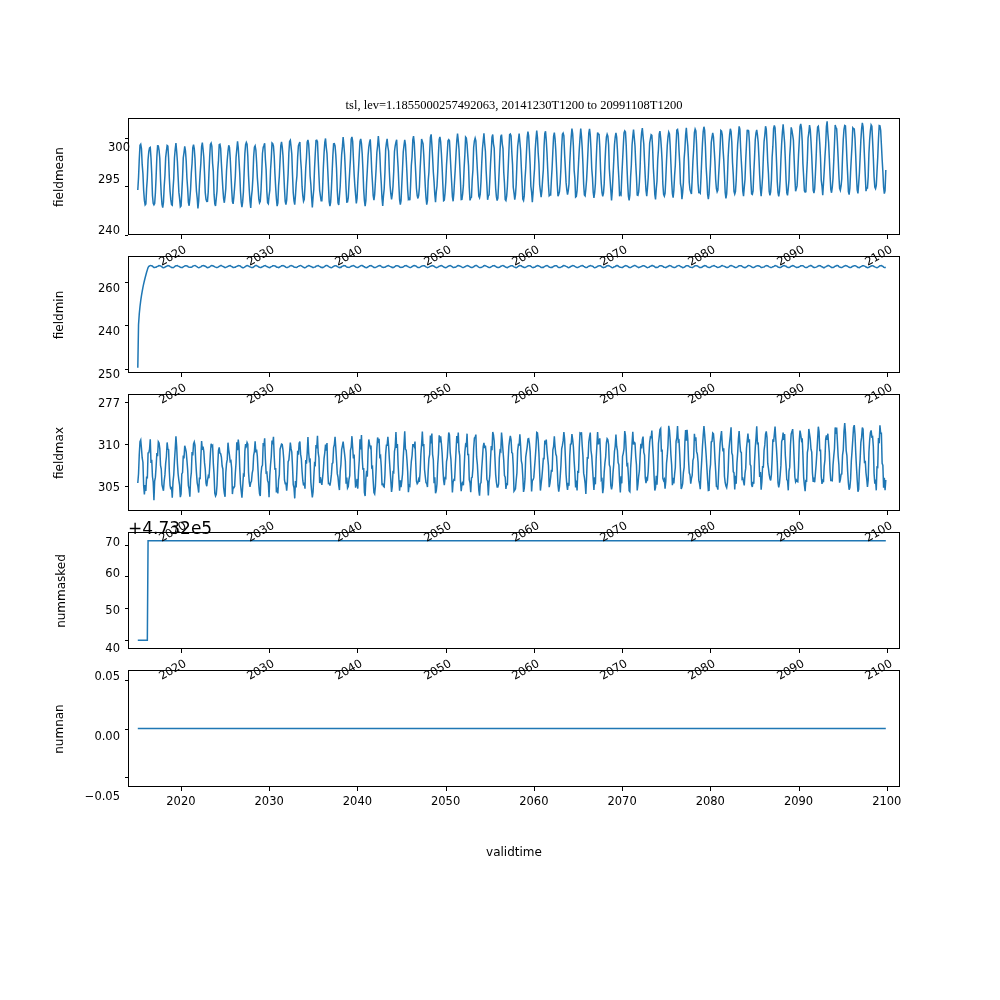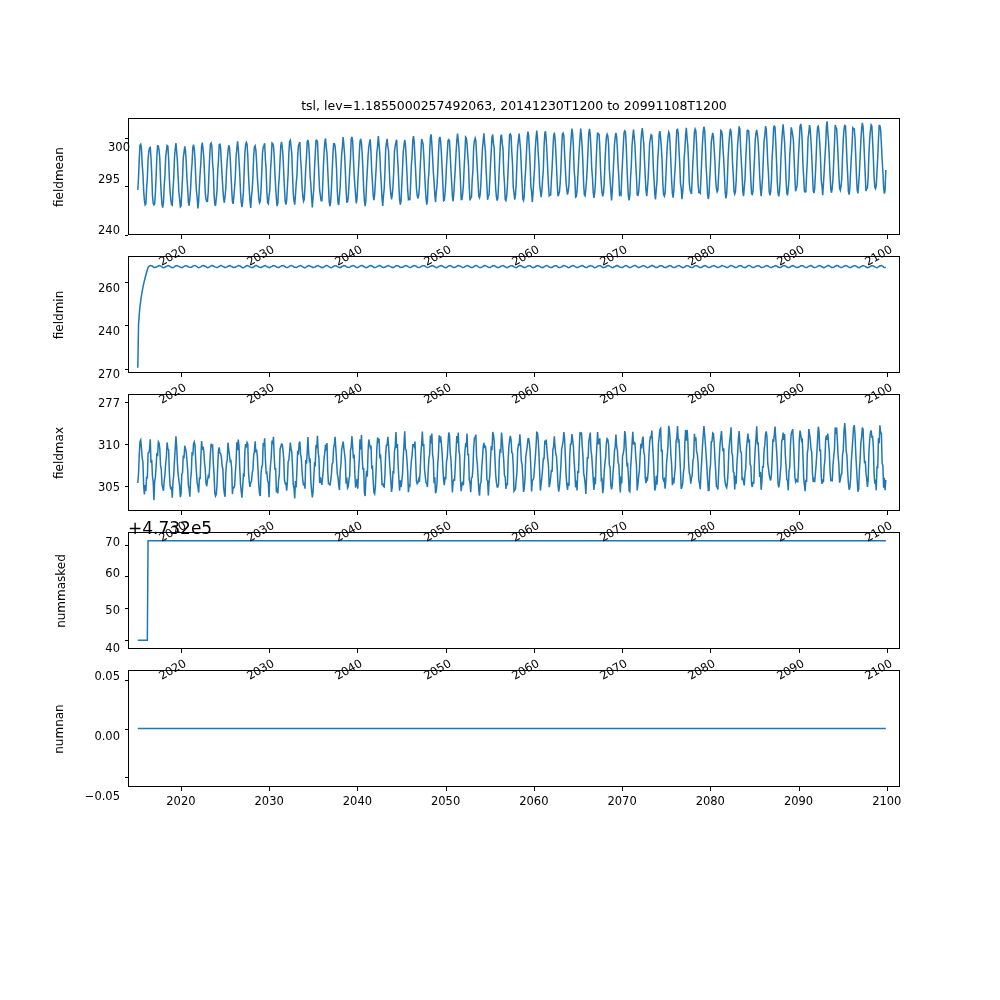--- a/index.html
+++ b/index.html
@@ -21,20 +21,21 @@
     background: #ffffff;
   }
   
   .title-inner {
     position: absolute;
     left: 128px;
     width: 772px;
     top: 98px;
     text-align: center;
     font-size: 12.5px;
+    font-family: Liberation Serif, serif;
   }
   .panel {
     position: absolute;
     box-sizing: border-box;
     border: 1px solid #000000;
     background: transparent;
     overflow: visible;
   }
   .panel svg {
     display: block;
@@ -103,21 +104,21 @@
   <div class="ytick" style="left:68px; top:223px; width:52px;">240</div>
   <div class="ytick" style="left:68px; top:172px; width:52px;">295</div>
   <div class="ytick" style="left:78px; top:140px; width:52px;">300</div>
 
   <div class="panel" id="panel1" style="left:128px; top:256px; width:772px; height:117px;">
     <svg viewBox="0 0 772 117" preserveAspectRatio="none">
       <polyline id="line1" fill="none" stroke="#1f77b4" stroke-width="1.5" vector-effect="non-scaling-stroke" points="8.82,112.67 9.56,68.83 10.29,57.95 11.03,50.37 11.76,44.36 12.50,39.30 13.23,34.90 13.97,30.96 14.70,27.40 15.44,24.12 16.18,21.08 16.91,18.25 17.65,15.58 18.38,13.06 19.12,10.67 19.85,9.51 20.59,9.21 21.32,8.66 22.06,8.77 22.79,8.97 23.53,9.39 24.26,10.08 25.00,10.62 25.73,10.69 26.47,10.52 27.20,10.37 27.94,9.87 28.67,9.48 29.41,9.15 30.14,8.66 30.88,8.84 31.62,9.05 32.35,9.48 33.09,10.15 33.82,10.63 34.56,10.86 35.29,10.78 36.03,10.27 36.76,10.00 37.50,9.31 38.23,9.21 38.97,8.63 39.70,8.85 40.44,9.14 41.17,9.74 41.91,10.04 42.64,10.64 43.38,10.75 44.11,10.85 44.85,10.54 45.58,9.92 46.32,9.27 47.06,8.93 47.79,8.88 48.53,8.76 49.26,9.26 50.00,9.53 50.73,9.91 51.47,10.56 52.20,10.59 52.94,10.61 53.67,10.57 54.41,9.96 55.14,9.56 55.88,9.13 56.61,8.90 57.35,8.88 58.08,9.05 58.82,9.38 59.55,10.13 60.29,10.29 61.02,10.53 61.76,10.52 62.50,10.43 63.23,10.03 63.97,9.35 64.70,9.05 65.44,8.78 66.17,8.67 66.91,9.09 67.64,9.44 68.38,10.10 69.11,10.60 69.85,10.85 70.58,10.70 71.32,10.32 72.05,10.03 72.79,9.36 73.52,8.88 74.26,8.97 74.99,8.78 75.73,9.11 76.46,9.43 77.20,9.91 77.94,10.45 78.67,10.87 79.41,10.71 80.14,10.52 80.88,9.97 81.61,9.39 82.35,8.85 83.08,8.77 83.82,8.87 84.55,9.17 85.29,9.55 86.02,10.09 86.76,10.30 87.49,10.59 88.23,10.71 88.96,10.43 89.70,10.08 90.43,9.47 91.17,9.16 91.90,8.65 92.64,8.66 93.38,9.26 94.11,9.52 94.85,9.90 95.58,10.31 96.32,10.79 97.05,10.52 97.79,10.28 98.52,9.88 99.26,9.52 99.99,9.18 100.73,8.88 101.46,8.64 102.20,9.20 102.93,9.71 103.67,10.04 104.40,10.61 105.14,10.77 105.87,10.52 106.61,10.39 107.34,9.83 108.08,9.51 108.82,9.21 109.55,8.79 110.29,8.92 111.02,8.92 111.76,9.37 112.49,9.96 113.23,10.46 113.96,10.86 114.70,10.85 115.43,10.57 116.17,10.12 116.90,9.60 117.64,9.06 118.37,8.69 119.11,8.97 119.84,9.03 120.58,9.73 121.31,10.01 122.05,10.31 122.78,10.58 123.52,10.63 124.26,10.59 124.99,10.05 125.73,9.48 126.46,8.85 127.20,8.72 127.93,8.72 128.67,9.18 129.40,9.62 130.14,10.23 130.87,10.46 131.61,10.66 132.34,10.76 133.08,10.24 133.81,10.08 134.55,9.54 135.28,9.03 136.02,8.81 136.75,8.75 137.49,9.25 138.22,9.69 138.96,10.02 139.70,10.46 140.43,10.64 141.17,10.84 141.90,10.24 142.64,9.84 143.37,9.52 144.11,8.97 144.84,8.99 145.58,8.82 146.31,9.20 147.05,9.40 147.78,10.24 148.52,10.42 149.25,10.52 149.99,10.77 150.72,10.43 151.46,9.91 152.19,9.62 152.93,8.86 153.66,8.89 154.40,8.74 155.14,9.04 155.87,9.42 156.61,9.88 157.34,10.60 158.08,10.74 158.81,10.67 159.55,10.32 160.28,10.03 161.02,9.34 161.75,8.98 162.49,8.70 163.22,8.83 163.96,9.21 164.69,9.56 165.43,10.23 166.16,10.33 166.90,10.54 167.63,10.61 168.37,10.50 169.10,9.82 169.84,9.58 170.58,9.15 171.31,8.78 172.05,8.66 172.78,8.99 173.52,9.42 174.25,10.09 174.99,10.37 175.72,10.83 176.46,10.86 177.19,10.57 177.93,10.13 178.66,9.34 179.40,9.16 180.13,8.78 180.87,8.95 181.60,9.28 182.34,9.73 183.07,9.96 183.81,10.35 184.54,10.81 185.28,10.52 186.02,10.29 186.75,10.13 187.49,9.34 188.22,9.16 188.96,8.98 189.69,8.77 190.43,9.29 191.16,9.49 191.90,10.11 192.63,10.65 193.37,10.53 194.10,10.86 194.84,10.41 195.57,10.08 196.31,9.63 197.04,8.86 197.78,8.65 198.51,8.75 199.25,9.09 199.98,9.58 200.72,10.07 201.46,10.50 202.19,10.68 202.93,10.87 203.66,10.53 204.40,9.97 205.13,9.51 205.87,9.17 206.60,8.91 207.34,8.87 208.07,9.10 208.81,9.67 209.54,10.06 210.28,10.42 211.01,10.84 211.75,10.54 212.48,10.58 213.22,9.82 213.95,9.26 214.69,9.12 215.42,8.67 216.16,8.90 216.90,8.99 217.63,9.69 218.37,10.23 219.10,10.37 219.84,10.54 220.57,10.66 221.31,10.25 222.04,9.82 222.78,9.47 223.51,9.15 224.25,8.93 224.98,8.65 225.72,8.96 226.45,9.46 227.19,10.21 227.92,10.29 228.66,10.75 229.39,10.77 230.13,10.21 230.86,9.77 231.60,9.36 232.34,8.84 233.07,8.70 233.81,8.74 234.54,9.17 235.28,9.62 236.01,9.88 236.75,10.62 237.48,10.69 238.22,10.81 238.95,10.42 239.69,9.97 240.42,9.53 241.16,8.96 241.89,8.95 242.63,8.75 243.36,9.16 244.10,9.51 244.83,10.08 245.57,10.63 246.30,10.65 247.04,10.71 247.78,10.37 248.51,9.99 249.25,9.60 249.98,9.06 250.72,8.88 251.45,8.77 252.19,8.92 252.92,9.67 253.66,10.19 254.39,10.41 255.13,10.71 255.86,10.49 256.60,10.46 257.33,10.10 258.07,9.32 258.80,9.19 259.54,8.92 260.27,8.65 261.01,9.22 261.74,9.58 262.48,9.90 263.22,10.38 263.95,10.88 264.69,10.55 265.42,10.57 266.16,10.10 266.89,9.40 267.63,8.95 268.36,8.84 269.10,8.85 269.83,9.22 270.57,9.35 271.30,10.18 272.04,10.36 272.77,10.63 273.51,10.54 274.24,10.45 274.98,9.96 275.71,9.64 276.45,8.94 277.18,8.90 277.92,8.71 278.66,9.28 279.39,9.47 280.13,9.99 280.86,10.34 281.60,10.74 282.33,10.68 283.07,10.37 283.80,9.82 284.54,9.30 285.27,8.94 286.01,8.70 286.74,8.87 287.48,9.10 288.21,9.47 288.95,10.24 289.68,10.62 290.42,10.63 291.15,10.58 291.89,10.36 292.62,9.88 293.36,9.38 294.10,9.02 294.83,8.81 295.57,8.88 296.30,8.94 297.04,9.44 297.77,9.95 298.51,10.37 299.24,10.78 299.98,10.56 300.71,10.31 301.45,9.83 302.18,9.47 302.92,9.13 303.65,8.91 304.39,8.67 305.12,9.22 305.86,9.35 306.59,10.03 307.33,10.38 308.06,10.89 308.80,10.62 309.54,10.28 310.27,10.00 311.01,9.31 311.74,9.19 312.48,8.88 313.21,8.65 313.95,9.01 314.68,9.60 315.42,9.95 316.15,10.48 316.89,10.80 317.62,10.87 318.36,10.48 319.09,10.11 319.83,9.47 320.56,9.12 321.30,8.89 322.03,8.74 322.77,8.97 323.50,9.43 324.24,9.94 324.98,10.63 325.71,10.70 326.45,10.49 327.18,10.47 327.92,9.97 328.65,9.62 329.39,8.95 330.12,8.74 330.86,8.78 331.59,9.16 332.33,9.42 333.06,9.89 333.80,10.28 334.53,10.58 335.27,10.60 336.00,10.32 336.74,9.94 337.47,9.48 338.21,9.00 338.94,8.82 339.68,8.77 340.42,9.19 341.15,9.53 341.89,9.99 342.62,10.45 343.36,10.74 344.09,10.76 344.83,10.26 345.56,10.00 346.30,9.29 347.03,8.91 347.77,8.68 348.50,8.74 349.24,9.16 349.97,9.74 350.71,10.24 351.44,10.60 352.18,10.79 352.91,10.76 353.65,10.33 354.38,10.02 355.12,9.59 355.86,8.93 356.59,8.75 357.33,8.83 358.06,9.20 358.80,9.60 359.53,9.89 360.27,10.56 361.00,10.66 361.74,10.66 362.47,10.47 363.21,9.84 363.94,9.49 364.68,8.84 365.41,8.99 366.15,8.72 366.88,9.16 367.62,9.49 368.35,10.22 369.09,10.42 369.82,10.75 370.56,10.77 371.30,10.51 372.03,10.08 372.77,9.35 373.50,9.11 374.24,8.77 374.97,8.64 375.71,9.16 376.44,9.37 377.18,10.11 377.91,10.52 378.65,10.64 379.38,10.78 380.12,10.28 380.85,9.98 381.59,9.60 382.32,9.16 383.06,8.94 383.79,8.87 384.53,8.95 385.26,9.66 386.00,10.07 386.74,10.33 387.47,10.77 388.21,10.83 388.94,10.60 389.68,9.79 390.41,9.52 391.15,8.84 391.88,8.65 392.62,8.90 393.35,8.98 394.09,9.68 394.82,9.96 395.56,10.50 396.29,10.75 397.03,10.75 397.76,10.30 398.50,10.09 399.23,9.60 399.97,9.12 400.70,8.97 401.44,8.96 402.18,8.97 402.91,9.45 403.65,10.08 404.38,10.53 405.12,10.85 405.85,10.53 406.59,10.45 407.32,10.09 408.06,9.38 408.79,9.18 409.53,8.65 410.26,8.90 411.00,9.20 411.73,9.45 412.47,10.11 413.20,10.65 413.94,10.61 414.67,10.52 415.41,10.58 416.14,9.92 416.88,9.54 417.62,9.01 418.35,8.84 419.09,8.67 419.82,9.11 420.56,9.51 421.29,10.24 422.03,10.49 422.76,10.56 423.50,10.50 424.23,10.57 424.97,10.08 425.70,9.59 426.44,9.17 427.17,8.94 427.91,8.91 428.64,8.92 429.38,9.47 430.11,10.23 430.85,10.60 431.58,10.63 432.32,10.62 433.06,10.25 433.79,9.85 434.53,9.64 435.26,8.90 436.00,8.61 436.73,8.85 437.47,8.99 438.20,9.46 438.94,9.88 439.67,10.41 440.41,10.85 441.14,10.76 441.88,10.49 442.61,9.81 443.35,9.47 444.08,9.16 444.82,8.60 445.55,8.77 446.29,9.11 447.02,9.62 447.76,10.07 448.50,10.35 449.23,10.64 449.97,10.62 450.70,10.34 451.44,9.89 452.17,9.60 452.91,9.12 453.64,8.94 454.38,8.69 455.11,8.92 455.85,9.45 456.58,9.87 457.32,10.53 458.05,10.72 458.79,10.74 459.52,10.59 460.26,9.78 460.99,9.34 461.73,9.20 462.46,8.72 463.20,8.95 463.94,9.06 464.67,9.37 465.41,9.89 466.14,10.48 466.88,10.85 467.61,10.70 468.35,10.49 469.08,10.12 469.82,9.35 470.55,9.14 471.29,8.90 472.02,8.96 472.76,8.99 473.49,9.42 474.23,10.20 474.96,10.42 475.70,10.88 476.43,10.54 477.17,10.46 477.90,9.97 478.64,9.27 479.38,8.91 480.11,8.94 480.85,8.74 481.58,9.11 482.32,9.55 483.05,9.92 483.79,10.60 484.52,10.86 485.26,10.77 485.99,10.23 486.73,10.02 487.46,9.64 488.20,9.17 488.93,8.75 489.67,8.73 490.40,9.16 491.14,9.70 491.87,10.25 492.61,10.31 493.34,10.57 494.08,10.67 494.82,10.60 495.55,9.98 496.29,9.51 497.02,9.21 497.76,8.65 498.49,9.01 499.23,9.10 499.96,9.59 500.70,10.10 501.43,10.61 502.17,10.75 502.90,10.59 503.64,10.27 504.37,9.89 505.11,9.28 505.84,9.14 506.58,8.73 507.31,8.73 508.05,9.08 508.78,9.37 509.52,10.04 510.26,10.31 510.99,10.78 511.73,10.49 512.46,10.27 513.20,9.77 513.93,9.60 514.67,9.12 515.40,8.80 516.14,8.87 516.87,9.14 517.61,9.55 518.34,9.97 519.08,10.56 519.81,10.85 520.55,10.55 521.28,10.47 522.02,9.77 522.75,9.40 523.49,9.16 524.22,8.71 524.96,8.74 525.70,9.18 526.43,9.38 527.17,10.04 527.90,10.56 528.64,10.53 529.37,10.74 530.11,10.58 530.84,9.88 531.58,9.34 532.31,9.00 533.05,8.94 533.78,8.97 534.52,9.17 535.25,9.46 535.99,10.23 536.72,10.50 537.46,10.55 538.19,10.82 538.93,10.26 539.66,9.91 540.40,9.64 541.14,8.94 541.87,8.63 542.61,8.80 543.34,9.03 544.08,9.60 544.81,10.23 545.55,10.30 546.28,10.71 547.02,10.73 547.75,10.55 548.49,10.05 549.22,9.38 549.96,9.01 550.69,8.77 551.43,8.67 552.16,8.96 552.90,9.72 553.63,9.86 554.37,10.38 555.10,10.89 555.84,10.73 556.58,10.58 557.31,9.96 558.05,9.36 558.78,8.98 559.52,8.93 560.25,8.81 560.99,9.16 561.72,9.71 562.46,10.18 563.19,10.48 563.93,10.55 564.66,10.78 565.40,10.35 566.13,10.04 566.87,9.36 567.60,8.89 568.34,8.81 569.07,8.80 569.81,9.08 570.54,9.62 571.28,10.17 572.02,10.64 572.75,10.70 573.49,10.78 574.22,10.46 574.96,10.12 575.69,9.45 576.43,9.22 577.16,8.76 577.90,8.79 578.63,9.13 579.37,9.73 580.10,10.13 580.84,10.48 581.57,10.78 582.31,10.75 583.04,10.30 583.78,9.78 584.51,9.27 585.25,9.14 585.98,8.87 586.72,8.73 587.46,9.21 588.19,9.59 588.93,9.88 589.66,10.44 590.40,10.62 591.13,10.49 591.87,10.30 592.60,9.90 593.34,9.54 594.07,8.86 594.81,8.66 595.54,9.01 596.28,9.26 597.01,9.53 597.75,9.91 598.48,10.44 599.22,10.72 599.95,10.67 600.69,10.49 601.42,9.93 602.16,9.28 602.90,8.86 603.63,8.67 604.37,8.94 605.10,9.03 605.84,9.49 606.57,9.91 607.31,10.56 608.04,10.72 608.78,10.67 609.51,10.37 610.25,9.95 610.98,9.36 611.72,8.90 612.45,8.97 613.19,8.97 613.92,9.00 614.66,9.43 615.39,10.04 616.13,10.46 616.86,10.68 617.60,10.80 618.34,10.50 619.07,10.09 619.81,9.52 620.54,8.89 621.28,8.72 622.01,8.77 622.75,8.98 623.48,9.42 624.22,10.06 624.95,10.49 625.69,10.67 626.42,10.78 627.16,10.41 627.89,9.80 628.63,9.33 629.36,9.05 630.10,8.95 630.83,8.91 631.57,9.13 632.30,9.39 633.04,9.91 633.78,10.56 634.51,10.56 635.25,10.51 635.98,10.28 636.72,10.14 637.45,9.45 638.19,9.09 638.92,8.65 639.66,8.99 640.39,8.99 641.13,9.61 641.86,10.05 642.60,10.29 643.33,10.60 644.07,10.57 644.80,10.28 645.54,9.95 646.27,9.63 647.01,9.21 647.74,8.65 648.48,8.90 649.22,9.11 649.95,9.53 650.69,10.24 651.42,10.39 652.16,10.75 652.89,10.69 653.63,10.51 654.36,9.88 655.10,9.44 655.83,9.07 656.57,8.79 657.30,8.98 658.04,9.25 658.77,9.46 659.51,10.06 660.24,10.47 660.98,10.74 661.71,10.68 662.45,10.47 663.18,9.82 663.92,9.36 664.66,9.19 665.39,8.74 666.13,8.85 666.86,9.20 667.60,9.70 668.33,10.11 669.07,10.61 669.80,10.58 670.54,10.49 671.27,10.49 672.01,9.77 672.74,9.56 673.48,8.99 674.21,8.92 674.95,8.84 675.68,8.90 676.42,9.40 677.15,9.99 677.89,10.56 678.62,10.80 679.36,10.79 680.10,10.44 680.83,9.92 681.57,9.28 682.30,9.21 683.04,8.74 683.77,8.66 684.51,9.05 685.24,9.73 685.98,10.17 686.71,10.64 687.45,10.72 688.18,10.54 688.92,10.33 689.65,10.10 690.39,9.35 691.12,9.09 691.86,8.78 692.59,8.93 693.33,8.95 694.06,9.71 694.80,9.91 695.54,10.28 696.27,10.86 697.01,10.84 697.74,10.26 698.48,10.08 699.21,9.54 699.95,9.21 700.68,8.73 701.42,8.76 702.15,9.12 702.89,9.61 703.62,10.01 704.36,10.61 705.09,10.71 705.83,10.62 706.56,10.44 707.30,9.80 708.03,9.37 708.77,9.17 709.50,8.68 710.24,8.69 710.98,8.92 711.71,9.74 712.45,10.19 713.18,10.50 713.92,10.62 714.65,10.63 715.39,10.25 716.12,9.80 716.86,9.39 717.59,9.06 718.33,8.72 719.06,8.81 719.80,9.10 720.53,9.44 721.27,10.11 722.00,10.38 722.74,10.67 723.47,10.60 724.21,10.51 724.94,9.83 725.68,9.30 726.42,9.15 727.15,8.78 727.89,8.80 728.62,9.04 729.36,9.60 730.09,10.01 730.83,10.62 731.56,10.67 732.30,10.87 733.03,10.35 733.77,9.85 734.50,9.48 735.24,8.93 735.97,8.86 736.71,8.90 737.44,9.26 738.18,9.53 738.91,10.18 739.65,10.46 740.38,10.81 741.12,10.77 741.86,10.56 742.59,9.80 743.33,9.60 744.06,9.15 744.80,8.95 745.53,8.92 746.27,9.06 747.00,9.70 747.74,10.04 748.47,10.35 749.21,10.70 749.94,10.83 750.68,10.55 751.41,10.05 752.15,9.55 752.88,8.88 753.62,8.96 754.35,8.71 755.09,9.11 755.82,9.45 756.56,10.23 757.30,10.61 758.03,10.66 758.77,10.72"></polyline>
     </svg>
   </div>
   <div class="ylabel" style="left:-1px; top:308px; width:120px;">fieldmin</div>
-  <div class="ytick" style="left:68px; top:367px; width:52px;">270</div>
+  <div class="ytick" style="left:68px; top:367px; width:52px;">250</div>
   <div class="ytick" style="left:68px; top:324px; width:52px;">240</div>
   <div class="ytick" style="left:68px; top:281px; width:52px;">260</div>
 
   <div class="panel" id="panel2" style="left:128px; top:394px; width:772px; height:117px;">
     <svg viewBox="0 0 772 117" preserveAspectRatio="none">
       <polyline id="line2" fill="none" stroke="#1f77b4" stroke-width="1.5" vector-effect="non-scaling-stroke" points="8.82,89.56 9.56,80.12 10.29,60.75 11.03,47.39 11.76,45.73 12.50,54.18 13.23,64.05 13.97,68.38 14.70,92.23 15.44,101.16 16.18,91.59 16.91,97.52 17.65,82.87 18.38,85.03 19.12,59.05 19.85,58.79 20.59,55.13 21.32,45.13 22.06,69.04 22.79,65.89 23.53,82.90 24.26,88.53 25.00,107.02 25.73,87.67 26.47,83.60 27.20,72.52 27.94,59.05 28.67,62.16 29.41,47.55 30.14,48.80 30.88,54.50 31.62,71.54 32.35,75.37 33.09,91.39 33.82,94.43 34.56,97.45 35.29,87.42 36.03,81.28 36.76,69.58 37.50,62.80 38.23,48.26 38.97,55.13 39.70,55.63 40.44,78.15 41.17,91.90 41.91,96.02 42.64,93.40 43.38,104.43 44.11,88.40 44.85,81.43 45.58,66.91 46.32,55.23 47.06,41.96 47.79,52.45 48.53,69.62 49.26,80.41 50.00,86.77 50.73,91.68 51.47,103.92 52.20,100.56 52.94,80.38 53.67,79.01 54.41,61.52 55.14,64.51 55.88,51.61 56.61,54.43 57.35,57.94 58.08,66.47 58.82,76.08 59.55,92.15 60.29,95.75 61.02,103.49 61.76,85.70 62.50,78.69 63.23,58.09 63.97,61.40 64.70,49.84 65.44,47.81 66.17,51.26 66.91,67.42 67.64,79.26 68.38,89.38 69.11,93.23 69.85,99.24 70.58,84.70 71.32,84.82 72.05,63.81 72.79,46.85 73.52,55.87 74.26,52.59 74.99,57.26 75.73,69.09 76.46,75.54 77.20,89.75 77.94,92.84 78.67,86.92 79.41,82.87 80.14,84.67 80.88,73.50 81.61,59.87 82.35,49.63 83.08,52.05 83.82,51.21 84.55,69.71 85.29,81.05 86.02,99.79 86.76,102.71 87.49,100.96 88.23,91.82 88.96,71.74 89.70,56.67 90.43,53.35 91.17,59.19 91.90,59.75 92.64,63.14 93.38,72.27 94.11,75.23 94.85,93.83 95.58,99.93 96.32,103.59 97.05,79.39 97.79,69.61 98.52,65.51 99.26,48.52 99.99,55.81 100.73,61.02 101.46,67.72 102.20,67.05 102.93,74.54 103.67,100.79 104.40,93.82 105.14,94.37 105.87,93.05 106.61,79.33 107.34,68.67 108.08,48.20 108.82,56.19 109.55,45.32 110.29,51.90 111.02,73.82 111.76,90.33 112.49,97.62 113.23,104.57 113.96,93.58 114.70,81.60 115.43,83.07 116.17,57.04 116.90,49.90 117.64,51.91 118.37,48.40 119.11,50.13 119.84,78.73 120.58,88.61 121.31,93.52 122.05,89.03 122.78,87.84 123.52,79.51 124.26,75.91 124.99,61.28 125.73,57.45 126.46,47.18 127.20,58.43 127.93,55.44 128.67,62.49 129.40,77.10 130.14,91.88 130.87,100.34 131.61,102.76 132.34,80.59 133.08,72.93 133.81,71.56 134.55,48.92 135.28,51.84 136.02,43.96 136.75,65.38 137.49,79.22 138.22,78.69 138.96,87.15 139.70,89.18 140.43,104.08 141.17,81.82 141.90,70.93 142.64,62.56 143.37,46.34 144.11,50.12 144.84,42.63 145.58,62.11 146.31,75.90 147.05,74.35 147.78,99.13 148.52,94.29 149.25,100.21 149.99,86.39 150.72,81.22 151.46,55.12 152.19,52.60 152.93,49.91 153.66,50.26 154.40,56.00 155.14,65.16 155.87,86.45 156.61,90.17 157.34,89.96 158.08,97.37 158.81,88.66 159.55,67.83 160.28,66.08 161.02,58.07 161.75,48.29 162.49,54.59 163.22,58.19 163.96,73.21 164.69,91.22 165.43,94.49 166.16,105.18 166.90,87.56 167.63,93.99 168.37,76.01 169.10,56.67 169.84,60.75 170.58,48.93 171.31,47.36 172.05,60.17 172.78,64.88 173.52,77.51 174.25,86.95 174.99,92.09 175.72,89.20 176.46,95.33 177.19,66.08 177.93,69.77 178.66,59.04 179.40,42.82 180.13,58.21 180.87,67.10 181.60,66.06 182.34,88.61 183.07,97.16 183.81,104.25 184.54,98.70 185.28,83.57 186.02,69.76 186.75,70.83 187.49,50.88 188.22,54.28 188.96,41.42 189.69,58.71 190.43,63.67 191.16,89.63 191.90,83.65 192.63,88.23 193.37,91.39 194.10,84.08 194.84,75.76 195.57,64.41 196.31,58.55 197.04,50.46 197.78,56.72 198.51,48.97 199.25,77.21 199.98,90.07 200.72,89.87 201.46,92.21 202.19,87.56 202.93,80.77 203.66,69.77 204.40,69.00 205.13,53.60 205.87,50.46 206.60,42.53 207.34,54.04 208.07,66.15 208.81,80.00 209.54,83.52 210.28,91.99 211.01,96.71 211.75,77.80 212.48,70.56 213.22,55.27 213.95,51.66 214.69,47.51 215.42,54.11 216.16,60.19 216.90,67.25 217.63,90.21 218.37,83.92 219.10,94.68 219.84,93.19 220.57,85.69 221.31,82.14 222.04,56.29 222.78,53.15 223.51,41.89 224.25,53.47 224.98,64.55 225.72,60.60 226.45,80.15 227.19,94.21 227.92,90.99 228.66,85.41 229.39,95.27 230.13,77.80 230.86,66.39 231.60,44.99 232.34,55.49 233.07,40.65 233.81,63.77 234.54,76.02 235.28,74.36 236.01,99.16 236.75,102.80 237.48,85.52 238.22,77.04 238.95,83.13 239.69,57.18 240.42,45.21 241.16,50.03 241.89,53.20 242.63,51.39 243.36,73.72 244.10,72.99 244.83,87.66 245.57,99.20 246.30,100.68 247.04,93.08 247.78,75.25 248.51,54.42 249.25,43.20 249.98,46.56 250.72,44.48 251.45,62.96 252.19,61.96 252.92,72.68 253.66,90.87 254.39,90.53 255.13,92.90 255.86,93.53 256.60,81.42 257.33,60.12 258.07,51.18 258.80,51.20 259.54,42.52 260.27,51.66 261.01,64.76 261.74,75.87 262.48,86.59 263.22,98.63 263.95,92.92 264.69,78.23 265.42,78.82 266.16,57.25 266.89,53.07 267.63,37.79 268.36,53.87 269.10,49.89 269.83,71.25 270.57,85.01 271.30,97.29 272.04,86.84 272.77,93.80 273.51,87.58 274.24,80.37 274.98,63.24 275.71,50.46 276.45,37.00 277.18,55.25 277.92,56.17 278.66,65.85 279.39,77.51 280.13,98.92 280.86,91.80 281.60,92.57 282.33,78.40 283.07,67.47 283.80,61.61 284.54,50.59 285.27,50.57 286.01,52.40 286.74,47.37 287.48,68.66 288.21,87.72 288.95,90.37 289.68,89.25 290.42,85.92 291.15,88.37 291.89,78.03 292.62,60.56 293.36,50.27 294.10,37.11 294.83,52.21 295.57,49.98 296.30,75.87 297.04,82.71 297.77,89.21 298.51,89.93 299.24,93.64 299.98,77.04 300.71,64.36 301.45,60.34 302.18,41.35 302.92,49.32 303.65,39.18 304.39,60.55 305.12,65.84 305.86,89.78 306.59,83.66 307.33,99.89 308.06,97.59 308.80,90.29 309.54,70.18 310.27,59.88 311.01,40.92 311.74,48.26 312.48,42.03 313.21,49.38 313.95,59.30 314.68,74.13 315.42,86.55 316.15,91.66 316.89,84.32 317.62,84.86 318.36,67.68 319.09,63.41 319.83,49.82 320.56,38.08 321.30,40.60 322.03,58.34 322.77,65.50 323.50,80.91 324.24,99.24 324.98,88.54 325.71,86.13 326.45,86.56 327.18,71.19 327.92,56.16 328.65,41.65 329.39,49.14 330.12,38.24 330.86,57.19 331.59,61.74 332.33,87.18 333.06,97.92 333.80,90.66 334.53,88.22 335.27,91.91 336.00,74.69 336.74,57.75 337.47,50.40 338.21,51.52 338.94,39.34 339.68,61.35 340.42,59.87 341.15,86.14 341.89,89.24 342.62,98.91 343.36,84.28 344.09,83.62 344.83,74.39 345.56,54.23 346.30,43.90 347.03,43.07 347.77,40.30 348.50,63.01 349.24,70.27 349.97,83.53 350.71,96.96 351.44,102.47 352.18,90.19 352.91,89.16 353.65,74.78 354.38,64.40 355.12,52.42 355.86,48.73 356.59,53.98 357.33,51.49 358.06,58.80 358.80,85.60 359.53,87.75 360.27,102.30 361.00,88.64 361.74,82.07 362.47,65.42 363.21,51.92 363.94,56.27 364.68,37.63 365.41,40.50 366.15,47.03 366.88,64.18 367.62,80.96 368.35,88.79 369.09,93.69 369.82,93.66 370.56,90.52 371.30,64.23 372.03,56.36 372.77,57.37 373.50,38.29 374.24,46.31 374.97,56.72 375.71,66.52 376.44,82.07 377.18,83.69 377.91,95.63 378.65,89.50 379.38,91.77 380.12,66.28 380.85,52.31 381.59,45.83 382.32,41.56 383.06,45.74 383.79,58.61 384.53,59.27 385.26,72.18 386.00,97.85 386.74,96.76 387.47,95.41 388.21,86.65 388.94,79.07 389.68,56.53 390.41,50.48 391.15,50.83 391.88,40.02 392.62,51.31 393.35,67.16 394.09,70.64 394.82,82.84 395.56,98.57 396.29,94.94 397.03,85.12 397.76,63.10 398.50,57.80 399.23,52.73 399.97,44.78 400.70,44.44 401.44,48.87 402.18,57.40 402.91,74.65 403.65,98.10 404.38,86.88 405.12,86.33 405.85,84.07 406.59,73.80 407.32,64.10 408.06,52.91 408.79,38.16 409.53,38.69 410.26,45.72 411.00,59.49 411.73,79.16 412.47,97.21 413.20,90.55 413.94,83.91 414.67,75.16 415.41,64.74 416.14,64.77 416.88,46.35 417.62,50.34 418.35,45.30 419.09,56.63 419.82,64.21 420.56,71.93 421.29,93.78 422.03,89.86 422.76,83.67 423.50,76.00 424.23,78.07 424.97,55.69 425.70,52.41 426.44,41.90 427.17,52.77 427.91,60.14 428.64,62.30 429.38,75.51 430.11,91.76 430.85,98.35 431.58,93.15 432.32,83.41 433.06,71.64 433.79,54.76 434.53,51.35 435.26,46.73 436.00,37.70 436.73,44.66 437.47,62.46 438.20,80.83 438.94,91.10 439.67,96.47 440.41,89.33 441.14,92.35 441.88,62.54 442.61,50.20 443.35,49.82 444.08,39.70 444.82,45.31 445.55,52.66 446.29,67.09 447.02,78.24 447.76,93.95 448.50,87.11 449.23,97.19 449.97,77.14 450.70,79.40 451.44,53.61 452.17,38.86 452.91,39.58 453.64,37.90 454.38,51.52 455.11,61.71 455.85,79.50 456.58,83.75 457.32,90.01 458.05,100.57 458.79,83.31 459.52,63.01 460.26,64.92 460.99,47.81 461.73,42.49 462.46,38.23 463.20,56.45 463.94,61.89 464.67,73.62 465.41,85.63 466.14,96.56 466.88,83.65 467.61,90.89 468.35,65.35 469.08,51.90 469.82,37.69 470.55,50.08 471.29,47.53 472.02,44.06 472.76,61.05 473.49,86.57 474.23,85.66 474.96,99.89 475.70,93.99 476.43,78.42 477.17,69.02 477.90,62.92 478.64,48.76 479.38,44.52 480.11,45.61 480.85,50.60 481.58,70.99 482.32,73.32 483.05,92.04 483.79,95.94 484.52,91.90 485.26,79.14 485.99,70.64 486.73,57.24 487.46,52.16 488.20,40.14 488.93,52.40 489.67,56.27 490.40,68.76 491.14,71.00 491.87,87.88 492.61,99.16 493.34,82.74 494.08,89.97 494.82,62.41 495.55,59.37 496.29,54.71 497.02,36.65 497.76,41.38 498.49,56.08 499.23,71.18 499.96,70.28 500.70,82.26 501.43,97.48 502.17,98.38 502.90,74.85 503.64,63.07 504.37,49.06 505.11,37.34 505.84,50.24 506.58,48.18 507.31,48.85 508.05,62.61 508.78,70.90 509.52,97.12 510.26,90.89 510.99,82.71 511.73,76.98 512.46,61.63 513.20,49.74 513.93,54.34 514.67,45.42 515.40,42.38 516.14,58.35 516.87,61.08 517.61,84.44 518.34,89.62 519.08,84.77 519.81,85.90 520.55,77.85 521.28,61.32 522.02,48.16 522.75,42.74 523.49,43.25 524.22,36.24 524.96,50.98 525.70,63.58 526.43,82.14 527.17,97.25 527.90,94.21 528.64,82.22 529.37,91.21 530.11,76.57 530.84,49.40 531.58,42.53 532.31,35.19 533.05,34.04 533.78,57.63 534.52,55.57 535.25,84.70 535.99,87.08 536.72,85.68 537.46,95.21 538.19,87.67 538.93,69.27 539.66,62.01 540.40,50.82 541.14,31.35 541.87,36.06 542.61,46.24 543.34,61.41 544.08,71.62 544.81,91.85 545.55,84.37 546.28,90.06 547.02,80.51 547.75,73.77 548.49,47.19 549.22,43.74 549.96,31.62 550.69,47.22 551.43,46.28 552.16,60.33 552.90,76.87 553.63,95.61 554.37,93.63 555.10,90.22 555.84,79.03 556.58,73.70 557.31,48.66 558.05,35.73 558.78,46.43 559.52,35.44 560.25,44.71 560.99,66.59 561.72,79.22 562.46,81.32 563.19,90.16 563.93,84.79 564.66,81.85 565.40,66.40 566.13,63.78 566.87,39.56 567.60,46.58 568.34,43.12 569.07,57.61 569.81,60.24 570.54,68.30 571.28,86.63 572.02,90.01 572.75,95.87 573.49,79.29 574.22,66.63 574.96,52.11 575.69,41.18 576.43,31.67 577.16,40.04 577.90,50.60 578.63,60.83 579.37,73.60 580.10,86.28 580.84,97.12 581.57,96.85 582.31,77.13 583.04,70.58 583.78,47.82 584.51,47.29 585.25,38.70 585.98,39.52 586.72,48.30 587.46,64.74 588.19,76.92 588.93,93.00 589.66,93.41 590.40,96.33 591.13,80.08 591.87,63.15 592.60,49.70 593.34,42.38 594.07,36.68 594.81,50.30 595.54,57.43 596.28,54.14 597.01,82.65 597.75,89.03 598.48,92.50 599.22,94.20 599.95,89.37 600.69,77.29 601.42,56.17 602.16,48.21 602.90,41.21 603.63,32.79 604.37,58.98 605.10,61.24 605.84,77.99 606.57,79.13 607.31,96.02 608.04,82.27 608.78,90.39 609.51,69.45 610.25,59.19 610.98,44.88 611.72,36.67 612.45,48.95 613.19,57.84 613.92,58.36 614.66,85.50 615.39,84.75 616.13,88.24 616.86,91.92 617.60,79.84 618.34,74.41 619.07,54.36 619.81,46.82 620.54,39.14 621.28,48.30 622.01,45.02 622.75,70.52 623.48,72.13 624.22,91.36 624.95,93.59 625.69,88.27 626.42,90.22 627.16,67.90 627.89,53.66 628.63,43.84 629.36,31.72 630.10,49.23 630.83,49.01 631.57,64.57 632.30,83.35 633.04,78.26 633.78,96.43 634.51,88.39 635.25,72.21 635.98,74.00 636.72,56.18 637.45,50.79 638.19,39.80 638.92,36.97 639.66,43.34 640.39,69.65 641.13,74.65 641.86,81.11 642.60,84.92 643.33,86.97 644.07,81.09 644.80,65.23 645.54,44.93 646.27,47.80 647.01,39.91 647.74,32.10 648.48,44.79 649.22,55.30 649.95,68.32 650.69,89.31 651.42,93.96 652.16,89.56 652.89,81.26 653.63,71.36 654.36,47.24 655.10,45.06 655.83,38.24 656.57,45.83 657.30,39.75 658.04,61.59 658.77,72.33 659.51,86.23 660.24,86.99 660.98,96.98 661.71,77.35 662.45,73.40 663.18,50.87 663.92,39.49 664.66,37.49 665.39,34.76 666.13,46.63 666.86,64.76 667.60,83.42 668.33,88.22 669.07,86.43 669.80,87.92 670.54,88.32 671.27,73.69 672.01,46.39 672.74,36.16 673.48,40.25 674.21,45.92 674.95,44.06 675.68,61.30 676.42,83.77 677.15,91.74 677.89,97.82 678.62,86.19 679.36,88.54 680.10,58.54 680.83,54.01 681.57,34.51 682.30,39.62 683.04,45.18 683.77,55.14 684.51,58.10 685.24,79.61 685.98,88.37 686.71,85.98 687.45,88.77 688.18,79.83 688.92,70.76 689.65,58.96 690.39,45.08 691.12,32.28 691.86,37.54 692.59,57.13 693.33,55.51 694.06,82.82 694.80,90.42 695.54,85.92 696.27,88.78 697.01,72.65 697.74,66.05 698.48,44.81 699.21,41.18 699.95,45.78 700.68,39.38 701.42,49.58 702.15,58.55 702.89,77.59 703.62,86.96 704.36,86.97 705.09,87.27 705.83,71.42 706.56,62.39 707.30,54.64 708.03,33.00 708.77,39.59 709.50,33.23 710.24,47.38 710.98,62.08 711.71,70.63 712.45,89.14 713.18,86.38 713.92,80.73 714.65,80.39 715.39,61.19 716.12,55.86 716.86,37.01 717.59,28.58 718.33,38.49 719.06,56.58 719.80,61.90 720.53,78.14 721.27,89.77 722.00,96.41 722.74,94.09 723.47,85.61 724.21,67.13 724.94,56.90 725.68,45.18 726.42,33.05 727.15,30.69 727.89,39.92 728.62,58.47 729.36,73.30 730.09,86.43 730.83,98.42 731.56,95.96 732.30,76.52 733.03,65.36 733.77,48.24 734.50,43.13 735.24,33.13 735.97,34.81 736.71,54.38 737.44,69.33 738.18,67.04 738.91,79.21 739.65,85.60 740.38,93.43 741.12,86.45 741.86,58.06 742.59,45.78 743.33,38.35 744.06,36.03 744.80,42.72 745.53,42.42 746.27,52.68 747.00,79.67 747.74,90.27 748.47,86.00 749.21,97.00 749.94,73.32 750.68,73.66 751.41,43.89 752.15,49.16 752.88,30.72 753.62,38.93 754.35,38.90 755.09,69.47 755.82,71.51 756.56,94.24 757.30,84.20 758.03,96.74 758.77,86.38"></polyline>
     </svg>
   </div>
   <div class="ylabel" style="left:-1px; top:446px; width:120px;">fieldmax</div>
   <div class="ytick" style="left:68px; top:480px; width:52px;">305</div>
@@ -139,20 +140,21 @@
   <div class="panel" id="panel4" style="left:128px; top:670px; width:772px; height:117px;">
     <svg viewBox="0 0 772 117" preserveAspectRatio="none">
       <polyline id="line4" fill="none" stroke="#1f77b4" stroke-width="1.5" vector-effect="non-scaling-stroke" points="8.82,58.50 9.56,58.50 10.29,58.50 11.03,58.50 11.76,58.50 12.50,58.50 13.23,58.50 13.97,58.50 14.70,58.50 15.44,58.50 16.18,58.50 16.91,58.50 17.65,58.50 18.38,58.50 19.12,58.50 19.85,58.50 20.59,58.50 21.32,58.50 22.06,58.50 22.79,58.50 23.53,58.50 24.26,58.50 25.00,58.50 25.73,58.50 26.47,58.50 27.20,58.50 27.94,58.50 28.67,58.50 29.41,58.50 30.14,58.50 30.88,58.50 31.62,58.50 32.35,58.50 33.09,58.50 33.82,58.50 34.56,58.50 35.29,58.50 36.03,58.50 36.76,58.50 37.50,58.50 38.23,58.50 38.97,58.50 39.70,58.50 40.44,58.50 41.17,58.50 41.91,58.50 42.64,58.50 43.38,58.50 44.11,58.50 44.85,58.50 45.58,58.50 46.32,58.50 47.06,58.50 47.79,58.50 48.53,58.50 49.26,58.50 50.00,58.50 50.73,58.50 51.47,58.50 52.20,58.50 52.94,58.50 53.67,58.50 54.41,58.50 55.14,58.50 55.88,58.50 56.61,58.50 57.35,58.50 58.08,58.50 58.82,58.50 59.55,58.50 60.29,58.50 61.02,58.50 61.76,58.50 62.50,58.50 63.23,58.50 63.97,58.50 64.70,58.50 65.44,58.50 66.17,58.50 66.91,58.50 67.64,58.50 68.38,58.50 69.11,58.50 69.85,58.50 70.58,58.50 71.32,58.50 72.05,58.50 72.79,58.50 73.52,58.50 74.26,58.50 74.99,58.50 75.73,58.50 76.46,58.50 77.20,58.50 77.94,58.50 78.67,58.50 79.41,58.50 80.14,58.50 80.88,58.50 81.61,58.50 82.35,58.50 83.08,58.50 83.82,58.50 84.55,58.50 85.29,58.50 86.02,58.50 86.76,58.50 87.49,58.50 88.23,58.50 88.96,58.50 89.70,58.50 90.43,58.50 91.17,58.50 91.90,58.50 92.64,58.50 93.38,58.50 94.11,58.50 94.85,58.50 95.58,58.50 96.32,58.50 97.05,58.50 97.79,58.50 98.52,58.50 99.26,58.50 99.99,58.50 100.73,58.50 101.46,58.50 102.20,58.50 102.93,58.50 103.67,58.50 104.40,58.50 105.14,58.50 105.87,58.50 106.61,58.50 107.34,58.50 108.08,58.50 108.82,58.50 109.55,58.50 110.29,58.50 111.02,58.50 111.76,58.50 112.49,58.50 113.23,58.50 113.96,58.50 114.70,58.50 115.43,58.50 116.17,58.50 116.90,58.50 117.64,58.50 118.37,58.50 119.11,58.50 119.84,58.50 120.58,58.50 121.31,58.50 122.05,58.50 122.78,58.50 123.52,58.50 124.26,58.50 124.99,58.50 125.73,58.50 126.46,58.50 127.20,58.50 127.93,58.50 128.67,58.50 129.40,58.50 130.14,58.50 130.87,58.50 131.61,58.50 132.34,58.50 133.08,58.50 133.81,58.50 134.55,58.50 135.28,58.50 136.02,58.50 136.75,58.50 137.49,58.50 138.22,58.50 138.96,58.50 139.70,58.50 140.43,58.50 141.17,58.50 141.90,58.50 142.64,58.50 143.37,58.50 144.11,58.50 144.84,58.50 145.58,58.50 146.31,58.50 147.05,58.50 147.78,58.50 148.52,58.50 149.25,58.50 149.99,58.50 150.72,58.50 151.46,58.50 152.19,58.50 152.93,58.50 153.66,58.50 154.40,58.50 155.14,58.50 155.87,58.50 156.61,58.50 157.34,58.50 158.08,58.50 158.81,58.50 159.55,58.50 160.28,58.50 161.02,58.50 161.75,58.50 162.49,58.50 163.22,58.50 163.96,58.50 164.69,58.50 165.43,58.50 166.16,58.50 166.90,58.50 167.63,58.50 168.37,58.50 169.10,58.50 169.84,58.50 170.58,58.50 171.31,58.50 172.05,58.50 172.78,58.50 173.52,58.50 174.25,58.50 174.99,58.50 175.72,58.50 176.46,58.50 177.19,58.50 177.93,58.50 178.66,58.50 179.40,58.50 180.13,58.50 180.87,58.50 181.60,58.50 182.34,58.50 183.07,58.50 183.81,58.50 184.54,58.50 185.28,58.50 186.02,58.50 186.75,58.50 187.49,58.50 188.22,58.50 188.96,58.50 189.69,58.50 190.43,58.50 191.16,58.50 191.90,58.50 192.63,58.50 193.37,58.50 194.10,58.50 194.84,58.50 195.57,58.50 196.31,58.50 197.04,58.50 197.78,58.50 198.51,58.50 199.25,58.50 199.98,58.50 200.72,58.50 201.46,58.50 202.19,58.50 202.93,58.50 203.66,58.50 204.40,58.50 205.13,58.50 205.87,58.50 206.60,58.50 207.34,58.50 208.07,58.50 208.81,58.50 209.54,58.50 210.28,58.50 211.01,58.50 211.75,58.50 212.48,58.50 213.22,58.50 213.95,58.50 214.69,58.50 215.42,58.50 216.16,58.50 216.90,58.50 217.63,58.50 218.37,58.50 219.10,58.50 219.84,58.50 220.57,58.50 221.31,58.50 222.04,58.50 222.78,58.50 223.51,58.50 224.25,58.50 224.98,58.50 225.72,58.50 226.45,58.50 227.19,58.50 227.92,58.50 228.66,58.50 229.39,58.50 230.13,58.50 230.86,58.50 231.60,58.50 232.34,58.50 233.07,58.50 233.81,58.50 234.54,58.50 235.28,58.50 236.01,58.50 236.75,58.50 237.48,58.50 238.22,58.50 238.95,58.50 239.69,58.50 240.42,58.50 241.16,58.50 241.89,58.50 242.63,58.50 243.36,58.50 244.10,58.50 244.83,58.50 245.57,58.50 246.30,58.50 247.04,58.50 247.78,58.50 248.51,58.50 249.25,58.50 249.98,58.50 250.72,58.50 251.45,58.50 252.19,58.50 252.92,58.50 253.66,58.50 254.39,58.50 255.13,58.50 255.86,58.50 256.60,58.50 257.33,58.50 258.07,58.50 258.80,58.50 259.54,58.50 260.27,58.50 261.01,58.50 261.74,58.50 262.48,58.50 263.22,58.50 263.95,58.50 264.69,58.50 265.42,58.50 266.16,58.50 266.89,58.50 267.63,58.50 268.36,58.50 269.10,58.50 269.83,58.50 270.57,58.50 271.30,58.50 272.04,58.50 272.77,58.50 273.51,58.50 274.24,58.50 274.98,58.50 275.71,58.50 276.45,58.50 277.18,58.50 277.92,58.50 278.66,58.50 279.39,58.50 280.13,58.50 280.86,58.50 281.60,58.50 282.33,58.50 283.07,58.50 283.80,58.50 284.54,58.50 285.27,58.50 286.01,58.50 286.74,58.50 287.48,58.50 288.21,58.50 288.95,58.50 289.68,58.50 290.42,58.50 291.15,58.50 291.89,58.50 292.62,58.50 293.36,58.50 294.10,58.50 294.83,58.50 295.57,58.50 296.30,58.50 297.04,58.50 297.77,58.50 298.51,58.50 299.24,58.50 299.98,58.50 300.71,58.50 301.45,58.50 302.18,58.50 302.92,58.50 303.65,58.50 304.39,58.50 305.12,58.50 305.86,58.50 306.59,58.50 307.33,58.50 308.06,58.50 308.80,58.50 309.54,58.50 310.27,58.50 311.01,58.50 311.74,58.50 312.48,58.50 313.21,58.50 313.95,58.50 314.68,58.50 315.42,58.50 316.15,58.50 316.89,58.50 317.62,58.50 318.36,58.50 319.09,58.50 319.83,58.50 320.56,58.50 321.30,58.50 322.03,58.50 322.77,58.50 323.50,58.50 324.24,58.50 324.98,58.50 325.71,58.50 326.45,58.50 327.18,58.50 327.92,58.50 328.65,58.50 329.39,58.50 330.12,58.50 330.86,58.50 331.59,58.50 332.33,58.50 333.06,58.50 333.80,58.50 334.53,58.50 335.27,58.50 336.00,58.50 336.74,58.50 337.47,58.50 338.21,58.50 338.94,58.50 339.68,58.50 340.42,58.50 341.15,58.50 341.89,58.50 342.62,58.50 343.36,58.50 344.09,58.50 344.83,58.50 345.56,58.50 346.30,58.50 347.03,58.50 347.77,58.50 348.50,58.50 349.24,58.50 349.97,58.50 350.71,58.50 351.44,58.50 352.18,58.50 352.91,58.50 353.65,58.50 354.38,58.50 355.12,58.50 355.86,58.50 356.59,58.50 357.33,58.50 358.06,58.50 358.80,58.50 359.53,58.50 360.27,58.50 361.00,58.50 361.74,58.50 362.47,58.50 363.21,58.50 363.94,58.50 364.68,58.50 365.41,58.50 366.15,58.50 366.88,58.50 367.62,58.50 368.35,58.50 369.09,58.50 369.82,58.50 370.56,58.50 371.30,58.50 372.03,58.50 372.77,58.50 373.50,58.50 374.24,58.50 374.97,58.50 375.71,58.50 376.44,58.50 377.18,58.50 377.91,58.50 378.65,58.50 379.38,58.50 380.12,58.50 380.85,58.50 381.59,58.50 382.32,58.50 383.06,58.50 383.79,58.50 384.53,58.50 385.26,58.50 386.00,58.50 386.74,58.50 387.47,58.50 388.21,58.50 388.94,58.50 389.68,58.50 390.41,58.50 391.15,58.50 391.88,58.50 392.62,58.50 393.35,58.50 394.09,58.50 394.82,58.50 395.56,58.50 396.29,58.50 397.03,58.50 397.76,58.50 398.50,58.50 399.23,58.50 399.97,58.50 400.70,58.50 401.44,58.50 402.18,58.50 402.91,58.50 403.65,58.50 404.38,58.50 405.12,58.50 405.85,58.50 406.59,58.50 407.32,58.50 408.06,58.50 408.79,58.50 409.53,58.50 410.26,58.50 411.00,58.50 411.73,58.50 412.47,58.50 413.20,58.50 413.94,58.50 414.67,58.50 415.41,58.50 416.14,58.50 416.88,58.50 417.62,58.50 418.35,58.50 419.09,58.50 419.82,58.50 420.56,58.50 421.29,58.50 422.03,58.50 422.76,58.50 423.50,58.50 424.23,58.50 424.97,58.50 425.70,58.50 426.44,58.50 427.17,58.50 427.91,58.50 428.64,58.50 429.38,58.50 430.11,58.50 430.85,58.50 431.58,58.50 432.32,58.50 433.06,58.50 433.79,58.50 434.53,58.50 435.26,58.50 436.00,58.50 436.73,58.50 437.47,58.50 438.20,58.50 438.94,58.50 439.67,58.50 440.41,58.50 441.14,58.50 441.88,58.50 442.61,58.50 443.35,58.50 444.08,58.50 444.82,58.50 445.55,58.50 446.29,58.50 447.02,58.50 447.76,58.50 448.50,58.50 449.23,58.50 449.97,58.50 450.70,58.50 451.44,58.50 452.17,58.50 452.91,58.50 453.64,58.50 454.38,58.50 455.11,58.50 455.85,58.50 456.58,58.50 457.32,58.50 458.05,58.50 458.79,58.50 459.52,58.50 460.26,58.50 460.99,58.50 461.73,58.50 462.46,58.50 463.20,58.50 463.94,58.50 464.67,58.50 465.41,58.50 466.14,58.50 466.88,58.50 467.61,58.50 468.35,58.50 469.08,58.50 469.82,58.50 470.55,58.50 471.29,58.50 472.02,58.50 472.76,58.50 473.49,58.50 474.23,58.50 474.96,58.50 475.70,58.50 476.43,58.50 477.17,58.50 477.90,58.50 478.64,58.50 479.38,58.50 480.11,58.50 480.85,58.50 481.58,58.50 482.32,58.50 483.05,58.50 483.79,58.50 484.52,58.50 485.26,58.50 485.99,58.50 486.73,58.50 487.46,58.50 488.20,58.50 488.93,58.50 489.67,58.50 490.40,58.50 491.14,58.50 491.87,58.50 492.61,58.50 493.34,58.50 494.08,58.50 494.82,58.50 495.55,58.50 496.29,58.50 497.02,58.50 497.76,58.50 498.49,58.50 499.23,58.50 499.96,58.50 500.70,58.50 501.43,58.50 502.17,58.50 502.90,58.50 503.64,58.50 504.37,58.50 505.11,58.50 505.84,58.50 506.58,58.50 507.31,58.50 508.05,58.50 508.78,58.50 509.52,58.50 510.26,58.50 510.99,58.50 511.73,58.50 512.46,58.50 513.20,58.50 513.93,58.50 514.67,58.50 515.40,58.50 516.14,58.50 516.87,58.50 517.61,58.50 518.34,58.50 519.08,58.50 519.81,58.50 520.55,58.50 521.28,58.50 522.02,58.50 522.75,58.50 523.49,58.50 524.22,58.50 524.96,58.50 525.70,58.50 526.43,58.50 527.17,58.50 527.90,58.50 528.64,58.50 529.37,58.50 530.11,58.50 530.84,58.50 531.58,58.50 532.31,58.50 533.05,58.50 533.78,58.50 534.52,58.50 535.25,58.50 535.99,58.50 536.72,58.50 537.46,58.50 538.19,58.50 538.93,58.50 539.66,58.50 540.40,58.50 541.14,58.50 541.87,58.50 542.61,58.50 543.34,58.50 544.08,58.50 544.81,58.50 545.55,58.50 546.28,58.50 547.02,58.50 547.75,58.50 548.49,58.50 549.22,58.50 549.96,58.50 550.69,58.50 551.43,58.50 552.16,58.50 552.90,58.50 553.63,58.50 554.37,58.50 555.10,58.50 555.84,58.50 556.58,58.50 557.31,58.50 558.05,58.50 558.78,58.50 559.52,58.50 560.25,58.50 560.99,58.50 561.72,58.50 562.46,58.50 563.19,58.50 563.93,58.50 564.66,58.50 565.40,58.50 566.13,58.50 566.87,58.50 567.60,58.50 568.34,58.50 569.07,58.50 569.81,58.50 570.54,58.50 571.28,58.50 572.02,58.50 572.75,58.50 573.49,58.50 574.22,58.50 574.96,58.50 575.69,58.50 576.43,58.50 577.16,58.50 577.90,58.50 578.63,58.50 579.37,58.50 580.10,58.50 580.84,58.50 581.57,58.50 582.31,58.50 583.04,58.50 583.78,58.50 584.51,58.50 585.25,58.50 585.98,58.50 586.72,58.50 587.46,58.50 588.19,58.50 588.93,58.50 589.66,58.50 590.40,58.50 591.13,58.50 591.87,58.50 592.60,58.50 593.34,58.50 594.07,58.50 594.81,58.50 595.54,58.50 596.28,58.50 597.01,58.50 597.75,58.50 598.48,58.50 599.22,58.50 599.95,58.50 600.69,58.50 601.42,58.50 602.16,58.50 602.90,58.50 603.63,58.50 604.37,58.50 605.10,58.50 605.84,58.50 606.57,58.50 607.31,58.50 608.04,58.50 608.78,58.50 609.51,58.50 610.25,58.50 610.98,58.50 611.72,58.50 612.45,58.50 613.19,58.50 613.92,58.50 614.66,58.50 615.39,58.50 616.13,58.50 616.86,58.50 617.60,58.50 618.34,58.50 619.07,58.50 619.81,58.50 620.54,58.50 621.28,58.50 622.01,58.50 622.75,58.50 623.48,58.50 624.22,58.50 624.95,58.50 625.69,58.50 626.42,58.50 627.16,58.50 627.89,58.50 628.63,58.50 629.36,58.50 630.10,58.50 630.83,58.50 631.57,58.50 632.30,58.50 633.04,58.50 633.78,58.50 634.51,58.50 635.25,58.50 635.98,58.50 636.72,58.50 637.45,58.50 638.19,58.50 638.92,58.50 639.66,58.50 640.39,58.50 641.13,58.50 641.86,58.50 642.60,58.50 643.33,58.50 644.07,58.50 644.80,58.50 645.54,58.50 646.27,58.50 647.01,58.50 647.74,58.50 648.48,58.50 649.22,58.50 649.95,58.50 650.69,58.50 651.42,58.50 652.16,58.50 652.89,58.50 653.63,58.50 654.36,58.50 655.10,58.50 655.83,58.50 656.57,58.50 657.30,58.50 658.04,58.50 658.77,58.50 659.51,58.50 660.24,58.50 660.98,58.50 661.71,58.50 662.45,58.50 663.18,58.50 663.92,58.50 664.66,58.50 665.39,58.50 666.13,58.50 666.86,58.50 667.60,58.50 668.33,58.50 669.07,58.50 669.80,58.50 670.54,58.50 671.27,58.50 672.01,58.50 672.74,58.50 673.48,58.50 674.21,58.50 674.95,58.50 675.68,58.50 676.42,58.50 677.15,58.50 677.89,58.50 678.62,58.50 679.36,58.50 680.10,58.50 680.83,58.50 681.57,58.50 682.30,58.50 683.04,58.50 683.77,58.50 684.51,58.50 685.24,58.50 685.98,58.50 686.71,58.50 687.45,58.50 688.18,58.50 688.92,58.50 689.65,58.50 690.39,58.50 691.12,58.50 691.86,58.50 692.59,58.50 693.33,58.50 694.06,58.50 694.80,58.50 695.54,58.50 696.27,58.50 697.01,58.50 697.74,58.50 698.48,58.50 699.21,58.50 699.95,58.50 700.68,58.50 701.42,58.50 702.15,58.50 702.89,58.50 703.62,58.50 704.36,58.50 705.09,58.50 705.83,58.50 706.56,58.50 707.30,58.50 708.03,58.50 708.77,58.50 709.50,58.50 710.24,58.50 710.98,58.50 711.71,58.50 712.45,58.50 713.18,58.50 713.92,58.50 714.65,58.50 715.39,58.50 716.12,58.50 716.86,58.50 717.59,58.50 718.33,58.50 719.06,58.50 719.80,58.50 720.53,58.50 721.27,58.50 722.00,58.50 722.74,58.50 723.47,58.50 724.21,58.50 724.94,58.50 725.68,58.50 726.42,58.50 727.15,58.50 727.89,58.50 728.62,58.50 729.36,58.50 730.09,58.50 730.83,58.50 731.56,58.50 732.30,58.50 733.03,58.50 733.77,58.50 734.50,58.50 735.24,58.50 735.97,58.50 736.71,58.50 737.44,58.50 738.18,58.50 738.91,58.50 739.65,58.50 740.38,58.50 741.12,58.50 741.86,58.50 742.59,58.50 743.33,58.50 744.06,58.50 744.80,58.50 745.53,58.50 746.27,58.50 747.00,58.50 747.74,58.50 748.47,58.50 749.21,58.50 749.94,58.50 750.68,58.50 751.41,58.50 752.15,58.50 752.88,58.50 753.62,58.50 754.35,58.50 755.09,58.50 755.82,58.50 756.56,58.50 757.30,58.50 758.03,58.50 758.77,58.50"></polyline>
     </svg>
   </div>
   <div class="ylabel" style="left:-1px; top:722px; width:120px;">numnan</div>
   <div class="ytick" style="left:62px; top:789px; width:58px;">−0.05</div>
   <div class="ytick" style="left:62px; top:729px; width:58px;">0.00</div>
   <div class="ytick" style="left:62px; top:669px; width:58px;">0.05</div>
 
+  <div class="xlabel" style="top:845px;">validtime</div>
 
   <div id="ticks-layer">
       <div class="tickmark" style="left: 180.937px; top: 235px; width: 1px; height: 3.5px;"></div>
       <div class="xtick-rot" style="left: 124.937px; width: 60px; top: 241px;">2020</div>
       <div class="tickmark" style="left: 269.166px; top: 235px; width: 1px; height: 3.5px;"></div>
       <div class="xtick-rot" style="left: 213.166px; width: 60px; top: 241px;">2030</div>
       <div class="tickmark" style="left: 357.394px; top: 235px; width: 1px; height: 3.5px;"></div>
       <div class="xtick-rot" style="left: 301.394px; width: 60px; top: 241px;">2040</div>
       <div class="tickmark" style="left: 445.623px; top: 235px; width: 1px; height: 3.5px;"></div>
       <div class="xtick-rot" style="left: 389.623px; width: 60px; top: 241px;">2050</div>

